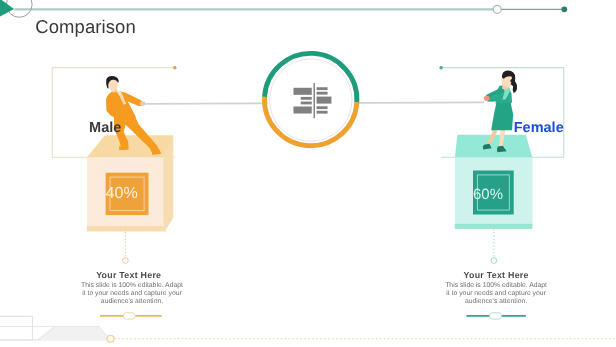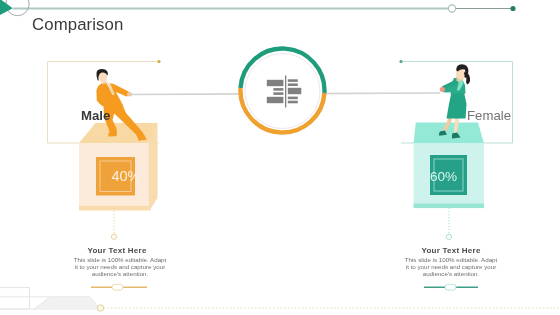--- a/index.html
+++ b/index.html
@@ -143,21 +143,21 @@
       </g>
     </g>
   </svg>
 
   <div class="txt" style="left:37px;top:246px;width:160px;text-align:center;font-size:8px;font-weight:bold;color:#4a4a4a;letter-spacing:.25px;">Your Text Here</div>
   <div class="txt" style="left:73px;top:256px;width:94px;text-align:center;font-size:6.2px;line-height:7.1px;color:#6f6f6f;">This slide is 100% editable. Adapt it to your needs and capture your audience's attention.</div>
 
   <div class="txt" style="left:371px;top:246px;width:160px;text-align:center;font-size:8px;font-weight:bold;color:#4a4a4a;letter-spacing:.25px;">Your Text Here</div>
   <div class="txt" style="left:404px;top:256px;width:94px;text-align:center;font-size:6.2px;line-height:7.1px;color:#6f6f6f;">This slide is 100% editable. Adapt it to your needs and capture your audience's attention.</div>
 
-  <div class="txt" style="left:96px;top:168px;width:60px;text-align:center;font-size:14.6px;color:#fdf0dd;">40%</div>
+  <div class="txt" style="left:96px;top:168px;width:23px;text-align:center;font-size:14.6px;color:#fdf0dd;">40%</div>
   <div class="txt" style="left:430px;top:169px;width:37px;font-size:13.6px;color:#d9f5ec;">60%</div>
 
   <div class="txt" style="left:57px;top:108px;font-size:13.2px;font-weight:bold;color:#3A3A3A;padding-left:24px;">Male</div>
-  <div class="txt" style="left:467px;top:108px;font-size:13.2px;font-weight:normal;color:#737373;">Female</div>
+  <div class="txt" style="left:467px;top:108px;font-size:13.2px;font-weight:bold;color:#1d4ed8;">Female</div>
 
   <div class="txt" style="left:32px;top:15px;font-size:16.8px;color:#3A3A3A;letter-spacing:.1px;text-align:center;">Comparison</div>
 
 </div>
 
 </body></html>

